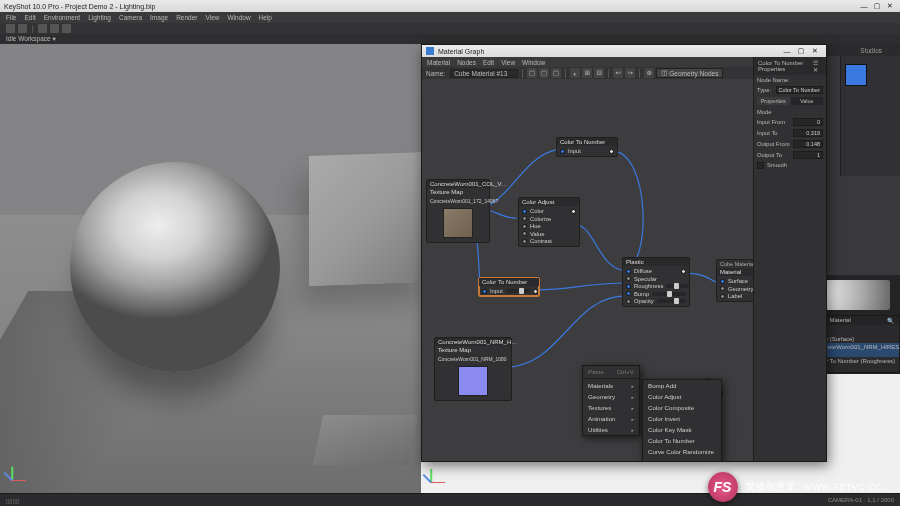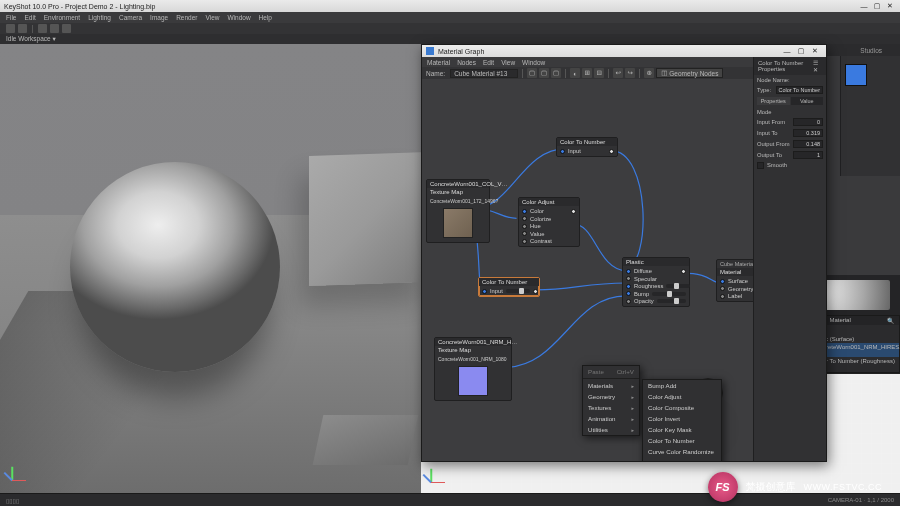--- a/index.html
+++ b/index.html
@@ -119,21 +119,21 @@
 .tree-panel .trow.in1 { padding-left: 18px;}
 .tree-panel .trow.in2 { padding-left: 26px;}
 .tree-panel .trow.sel { background:#2a4a70;}
 .sw-tiny { width:7px; height:7px; border:1px solid #111;}
 
 .preview-mini { position: absolute; right: 0; bottom: 178px; width: 120px; height: 40px; background: #242426; display:flex; align-items:center; justify-content:center;}
 .preview-mini .pm { width: 100px; height: 30px; background: radial-gradient(circle at 30% 40%, #f8f8f8, #a8a8a8 60%, #666); border-radius: 2px;}
 
 
 .watermark { position: absolute; right: 18px; bottom: 4px; display:flex; align-items:center; gap:8px; z-index: 20;}
-.wm-badge { width: 30px; height: 30px; border-radius: 50%; background: radial-gradient(circle,#e85a88,#b33060); display:flex; align-items:center; justify-content:center; color:#fff; font-size:11px; font-weight:700; font-style:italic; box-shadow:0 2px 6px rgba(0,0,0,.5);}
+.wm-badge { width: 30px; height: 30px; border-radius: 50%; background: radial-gradient(circle,#e85a88,#b33060); display:flex; align-items:center; justify-content:center; color:#fff; font-size:14px; font-weight:700; font-style:italic; box-shadow:0 2px 6px rgba(0,0,0,.5);}
 .wm-text { color:#fff; font-size:10px;}
 .wm-url { color:#fff; font-size:9px; letter-spacing:0.5px;}
 
 .statusbar { position: absolute; left: 0; right: 0; bottom: 0; height: 13px; background: #2b2b2d; border-top:1px solid #1a1a1a; display:flex; align-items:center; padding:0 6px; font-size:6px; color:#888; z-index:15;}
 .statusbar .spacer{flex:1;}
 </style>
 </head>
 <body>
 
 <div class="titlebar">

